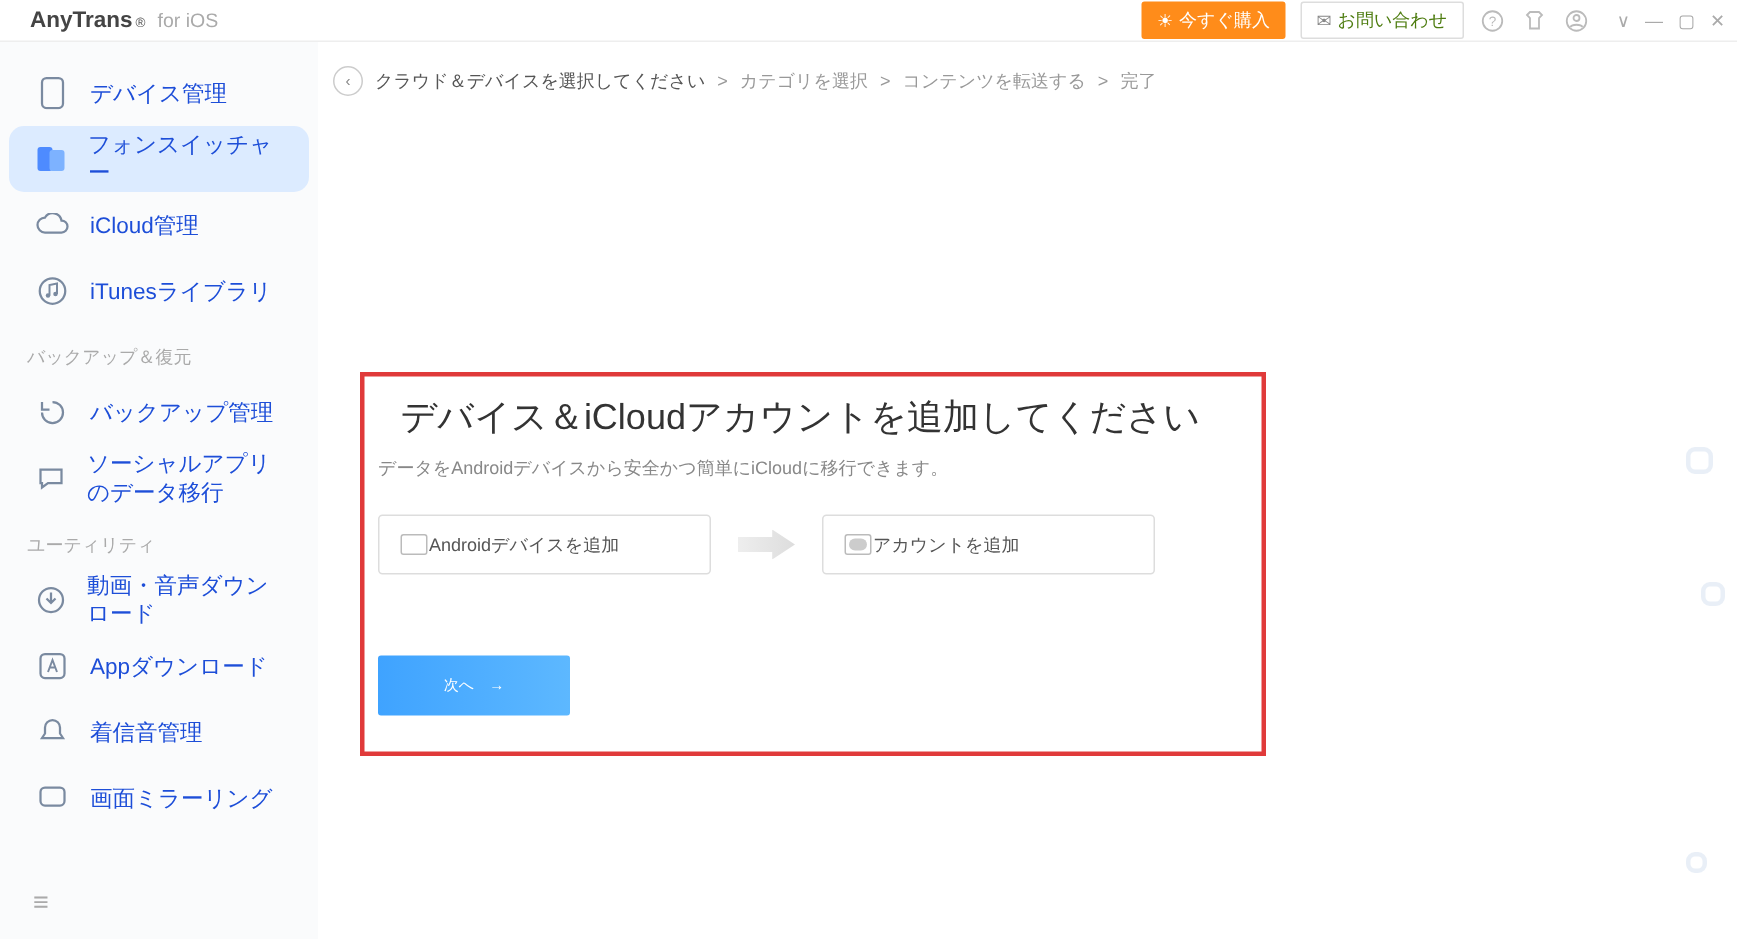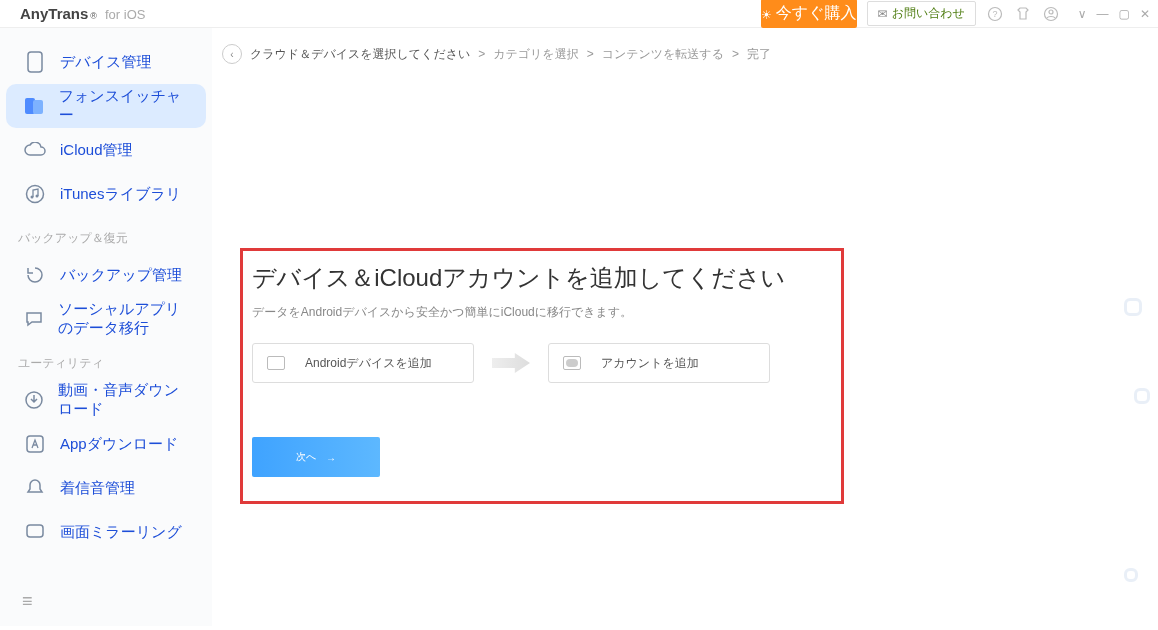--- a/index.html
+++ b/index.html
@@ -3,21 +3,21 @@
 <meta charset="utf-8">
 <style>
   * { margin: 0; padding: 0; box-sizing: border-box; font-family: -apple-system, "Segoe UI", "Hiragino Kaku Gothic ProN", "Yu Gothic", Meiryo, sans-serif; }
   body { width: 1158px; height: 630px; background: #fff; overflow: hidden; color: #333; }
   .titlebar { height: 28px; display: flex; align-items: center; padding: 0 8px 0 20px; border-bottom: 1px solid #eee; }
   .brand { font-size: 14px; color: #555; display: flex; align-items: baseline; gap: 2px; }
   .brand b { color: #444; font-weight: 600; font-size: 15px; }
   .brand sup { font-size: 9px; }
   .brand .sub { color: #aaa; margin-left: 6px; font-size: 13px; }
   .title-right { margin-left: auto; display: flex; align-items: center; gap: 10px; }
-  .btn-buy { background: #ff8c1a; color: #fff; font-size: 16px; padding: 4px 0; border-radius: 2px; display: flex; align-items: center; gap: 4px; }
+  .btn-buy { background: #ff8c1a; color: #fff; font-size: 12px; padding: 4px 10px; border-radius: 2px; display: flex; align-items: center; gap: 4px; }
   .btn-contact { border: 1px solid #ddd; color: #4d7c0f; font-size: 12px; padding: 3px 10px; border-radius: 2px; display: flex; align-items: center; gap: 4px; }
   .sun-icon::before { content: "☀"; font-size: 12px; }
   .mail-icon::before { content: "✉"; font-size: 12px; color: #888; }
   .icon-btn { width: 18px; height: 18px; display: flex; align-items: center; justify-content: center; color: #aaa; font-size: 14px; }
   .winctl { display: flex; gap: 10px; margin-left: 8px; }
   .winctl span { color: #aaa; font-size: 12px; }
   
   .layout { display: flex; height: 598px; }
   .sidebar { width: 212px; background: #fafbfc; padding-top: 12px; display: flex; flex-direction: column; }
   .side-item { display: flex; align-items: center; gap: 14px; height: 44px; padding: 0 18px; font-size: 15px; color: #1d4ed8; border-radius: 10px; margin: 0 6px; cursor: pointer; }
@@ -25,24 +25,24 @@
   .side-item .s-icon { width: 22px; height: 22px; display: flex; align-items: center; justify-content: center; }
   .side-section { font-size: 12px; color: #aaa; padding: 14px 18px 6px; }
   .hamburger { margin-top: auto; padding: 14px 22px; color: #aaa; font-size: 18px; }
   
   .main { flex: 1; position: relative; background: #fff; }
   .crumbs { height: 52px; display: flex; align-items: center; gap: 8px; padding-left: 10px; font-size: 12px; color: #999; }
   .crumb-back { width: 20px; height: 20px; border: 1px solid #ccc; border-radius: 50%; display: flex; align-items: center; justify-content: center; font-size: 10px; color: #888; }
   .crumb-active { color: #555; }
   .panel { position: relative; margin: 8px 24px 0 0; padding: 10px 0 0 28px; height: 520px; }
   .highlight { position: absolute; left: 28px; top: 160px; width: 604px; height: 256px; border: 3px solid #e03a3a; pointer-events: none; }
-  .head-title { font-size: 24px; color: #333; font-weight: 500; margin-top: 164px; margin-left: 12px; }
+  .head-title { font-size: 24px; color: #333; font-weight: 500; margin-top: 164px; margin-left: 27px; }
   .head-sub { font-size: 12px; color: #888; margin: 10px 0 0 12px; }
   .add-row { display: flex; align-items: center; gap: 18px; margin: 22px 0 0 12px; }
-  .add-box { width: 222px; height: 40px; border: 1px solid #ddd; border-radius: 3px; display: flex; align-items: center; gap: 20px; padding: 12px 14px; font-size: 12px; color: #555; cursor: pointer; }
+  .add-box { width: 222px; height: 40px; border: 1px solid #ddd; border-radius: 3px; display: flex; align-items: center; gap: 1px; padding: 12px 14px; font-size: 12px; color: #555; cursor: pointer; }
   .add-box .icn { width: 18px; height: 14px; border: 1px solid #bbb; border-radius: 2px; position: relative; }
   .add-box .icn.cloud::before { content: ""; position: absolute; inset: 2px; background: #ccc; border-radius: 4px; }
   .arrow-big { width: 38px; height: 20px; background: linear-gradient(90deg,#eee,#ddd); clip-path: polygon(0 25%, 60% 25%, 60% 0, 100% 50%, 60% 100%, 60% 75%, 0 75%); }
   .btn-next { margin: 54px 0 0 12px; width: 128px; height: 40px; background: linear-gradient(90deg,#3fa3ff,#5db8ff); color: #fff; display: flex; align-items: center; justify-content: center; gap: 10px; font-size: 10px; border-radius: 2px; cursor: pointer; }
   
   .deco { position: absolute; right: 30px; top: 170px; opacity: .3; }
   .deco span { position: absolute; border: 3px solid #b7cbe6; border-radius: 6px; }
   svg { display:block; }
 </style>
 </head>

